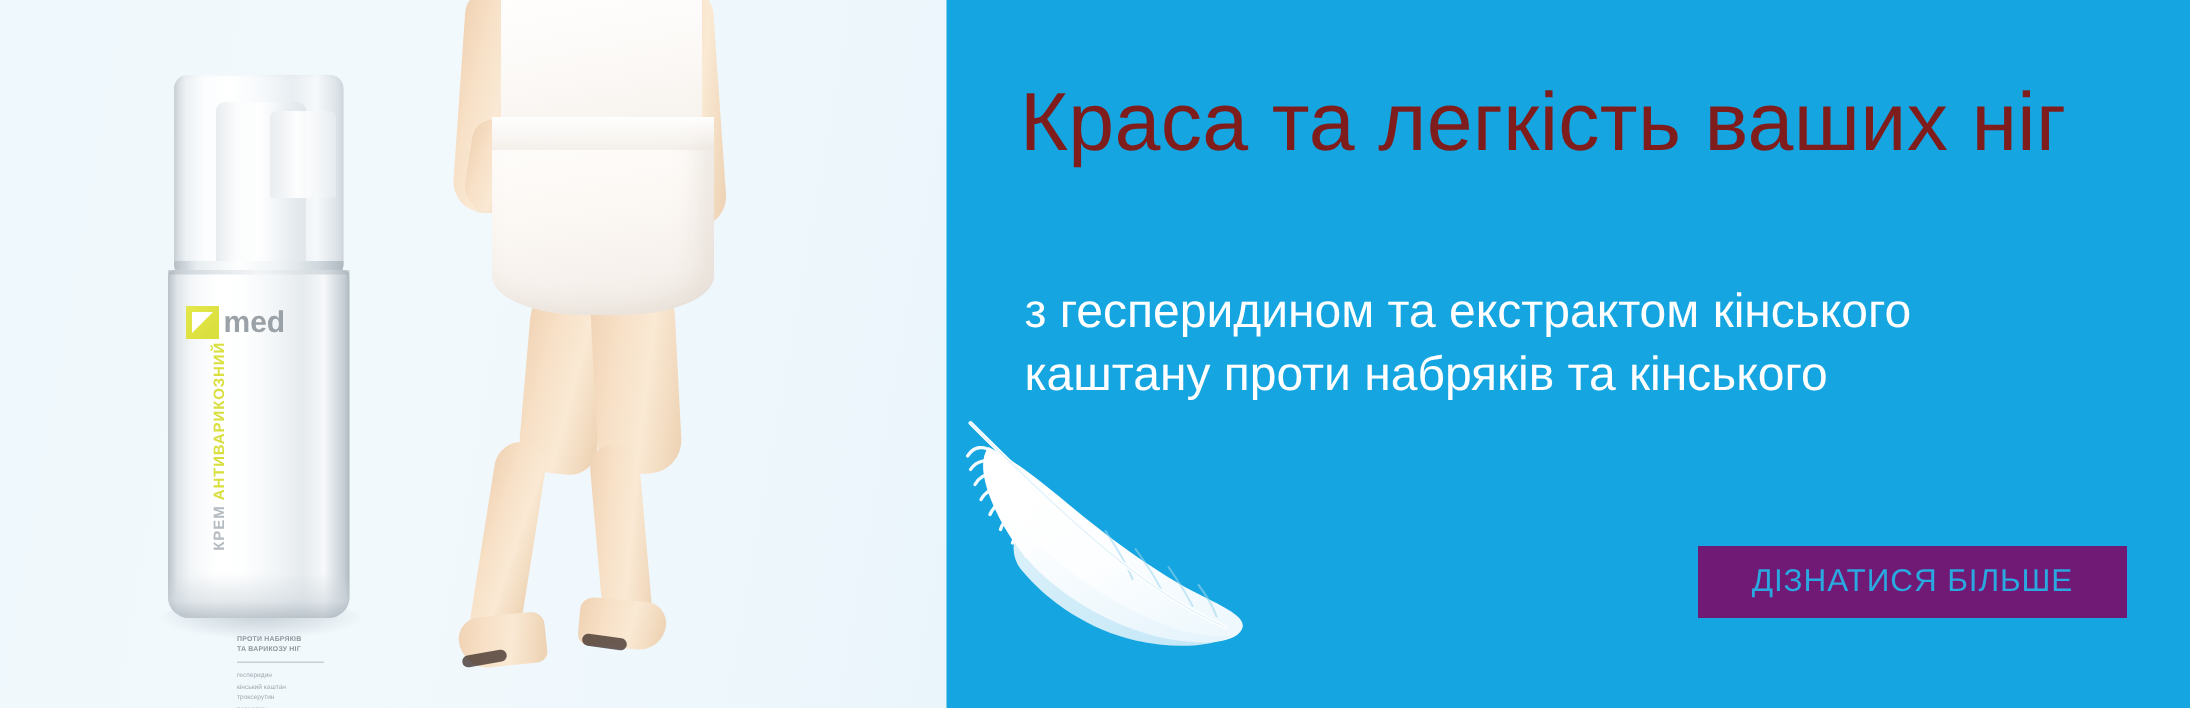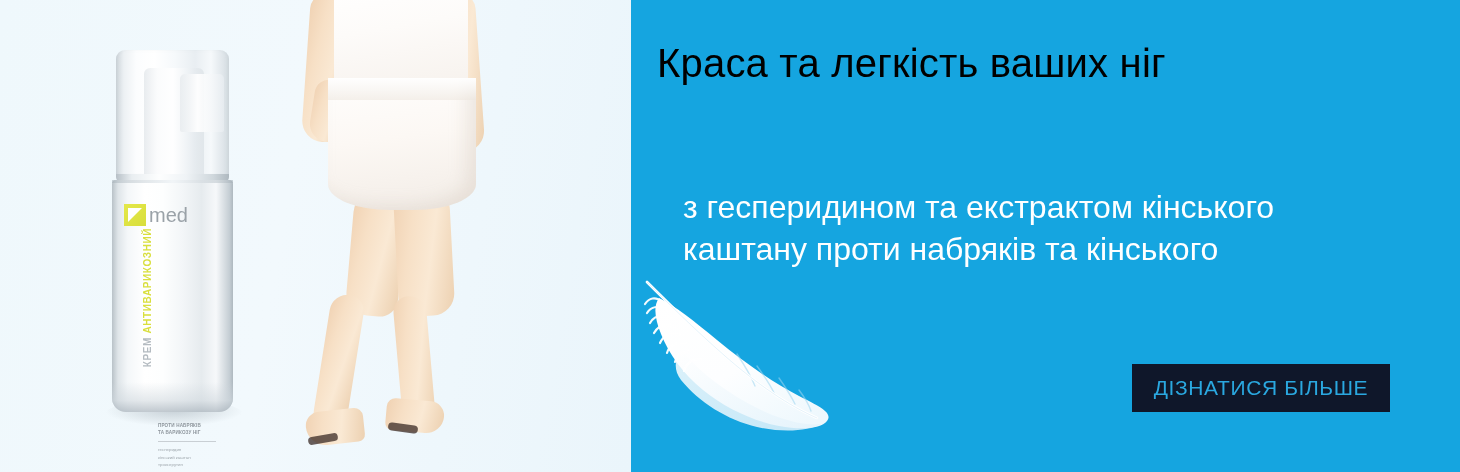--- a/index.html
+++ b/index.html
@@ -135,21 +135,21 @@
     left: 4px; top: 4px;
     width: 14px; height: 14px;
     background: #ffffff;
     clip-path: polygon(0 0, 100% 0, 0 100%);
   }
   .logo-text {
     font-size: 20px;
     color: #9aa2a8;
     letter-spacing: 0px;
     line-height: 1;
-    font-weight: 400;
+    font-weight: 700;
   }
 
   
   .bottle-vertical-label {
     position: absolute;
     left: -45px; top: 112px;
     width: 160px;
     transform: rotate(-90deg);
     transform-origin: center center;
     font-size: 10px;
@@ -288,24 +288,24 @@
   #right-panel {
     position: absolute;
     left: 631px; top: 0;
     width: 829px; height: 472px;
     background: #15a5e0;
     overflow: hidden;
   }
 
   #headline {
     position: absolute;
-    left: 26px; top: 14px;
+    left: 49px; top: 14px;
     width: 760px;
-    color: #000000;
-    font-size: 40px;
+    color: #7f1d1d;
+    font-size: 55px;
     font-weight: 300;
     letter-spacing: 0.2px;
     line-height: 1.12;
     white-space: nowrap;
   }
   #subheadline {
     position: absolute;
     left: 52px; top: 186px;
     width: 740px;
     color: #ffffff;
@@ -319,22 +319,22 @@
   #feather-graphic {
     position: absolute;
     left: 10px; top: 278px;
     width: 230px; height: 165px;
   }
 
   
   #cta-button {
     position: absolute;
     left: 501px; top: 364px;
-    width: 258px; height: 48px;
-    background: #0f172a;
+    width: 286px; height: 48px;
+    background: #701a75;
     display: flex;
     align-items: center;
     justify-content: center;
     cursor: pointer;
   }
   #cta-button .cta-label {
     color: #2aa8e0;
     font-size: 21px;
     font-weight: 400;
     letter-spacing: 0.6px;

